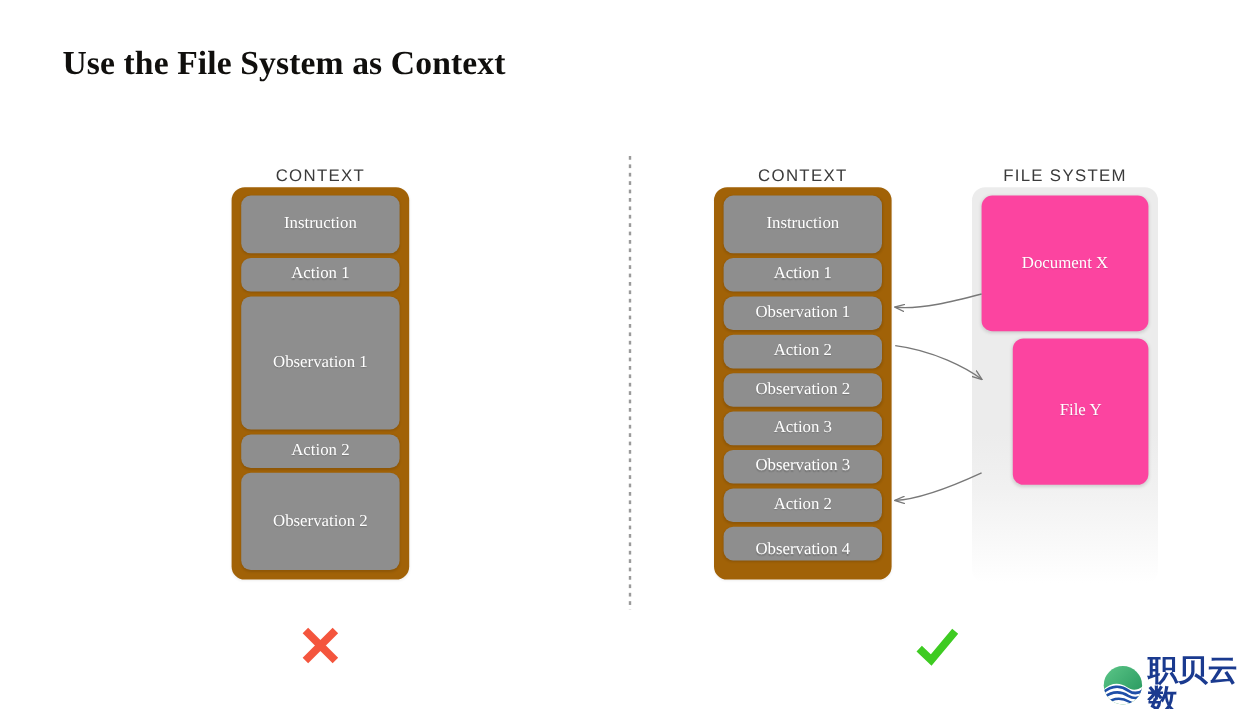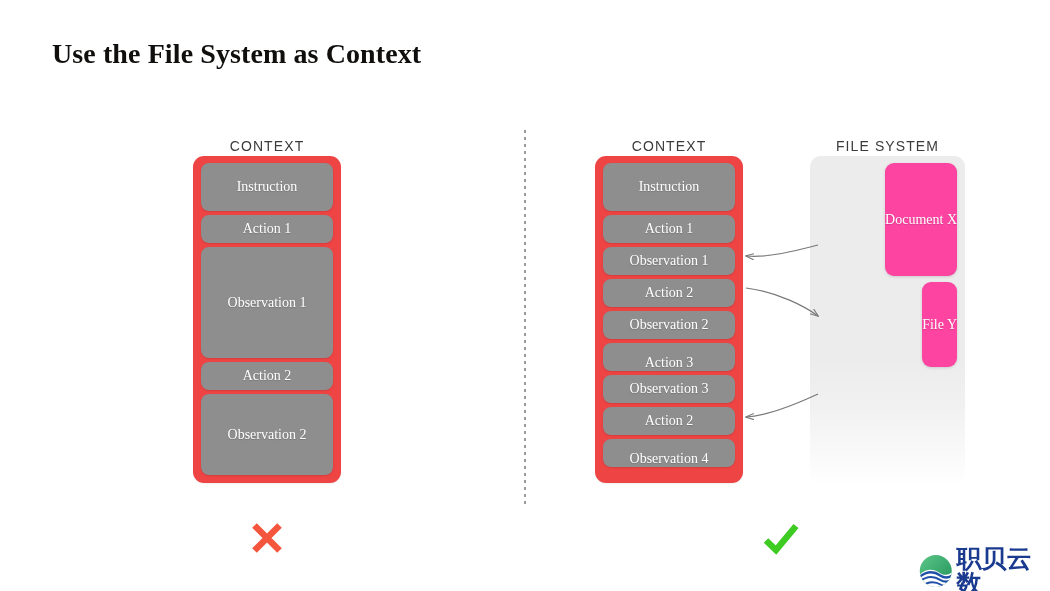--- a/index.html
+++ b/index.html
@@ -36,21 +36,21 @@
     font-size: 14px;
     letter-spacing: 1.1px;
     color: #3b3b3b;
     text-align: center;
     white-space: nowrap;
   }
 
   
   .ctx-container {
     position: absolute;
-    background: #ef4444;
+    background: #a16207;
     border-radius: 11px;
     padding: 7px 8px 0 8px;
     display: flex;
     flex-direction: column;
     gap: 4px;
     box-shadow: 0 1px 2px rgba(0,0,0,0.06);
   }
 
   .ctx-box {
     background: #8e8e8e;
@@ -75,21 +75,20 @@
     width: 155px;
     height: 330px;
     border-radius: 11px;
     background: linear-gradient(to bottom,
                  #ececec 0%, #ececec 62%,
                  #f1f1f1 76%, #f8f8f8 88%, #ffffff 100%);
     padding: 7px 8px 0 8px;
     display: flex;
     flex-direction: column;
     gap: 6px;
-    align-items: flex-end;
   }
 
   .fs-box {
     background: #fc44a0;
     border-radius: 9px;
     color: #ffffff;
     font-family: "Liberation Serif", serif;
     font-size: 14px;
     display: flex;
     align-items: center;
@@ -195,41 +194,41 @@
     </div>
     <div class="ctx-box" style="height: 28px;">
       <span>Observation 1</span>
     </div>
     <div class="ctx-box" style="height: 28px;">
       <span>Action 2</span>
     </div>
     <div class="ctx-box" style="height: 28px;">
       <span>Observation 2</span>
     </div>
-    <div class="ctx-box" style="height: 28px; align-items: flex-end;">
+    <div class="ctx-box" style="height: 28px;">
       <span>Action 3</span>
     </div>
     <div class="ctx-box" style="height: 28px; justify-content: center;">
       <span>Observation 3</span>
     </div>
     <div class="ctx-box" style="height: 28px;">
       <span>Action 2</span>
     </div>
     <div class="ctx-box" style="height: 28px; align-items: flex-end;">
       <span>Observation 4</span>
     </div>
   </div>
 
 <div class="col-header" style="left:810px; top:138px; width:155px;">FILE SYSTEM</div>
 
 <div id="filesystem-container">
     <div class="fs-box" style="height: 113px;">
       <span>Document X</span>
     </div>
-    <div class="fs-box" style="height: 85px; margin-left: 26px;">
+    <div class="fs-box" style="height: 122px; margin-left: 26px;">
       <span>File Y</span>
     </div>
   </div>
 
 <svg id="connectors" viewBox="0 0 1050 591">
   <defs>
     <marker id="arrowhead" markerWidth="9" markerHeight="7" refX="8" refY="3.5" orient="auto" markerUnits="userSpaceOnUse">
       <path d="M0,0.4 L8.5,3.5 L0,6.6" fill="none" stroke="#787878" stroke-width="1.1"></path>
     </marker>
   </defs>

